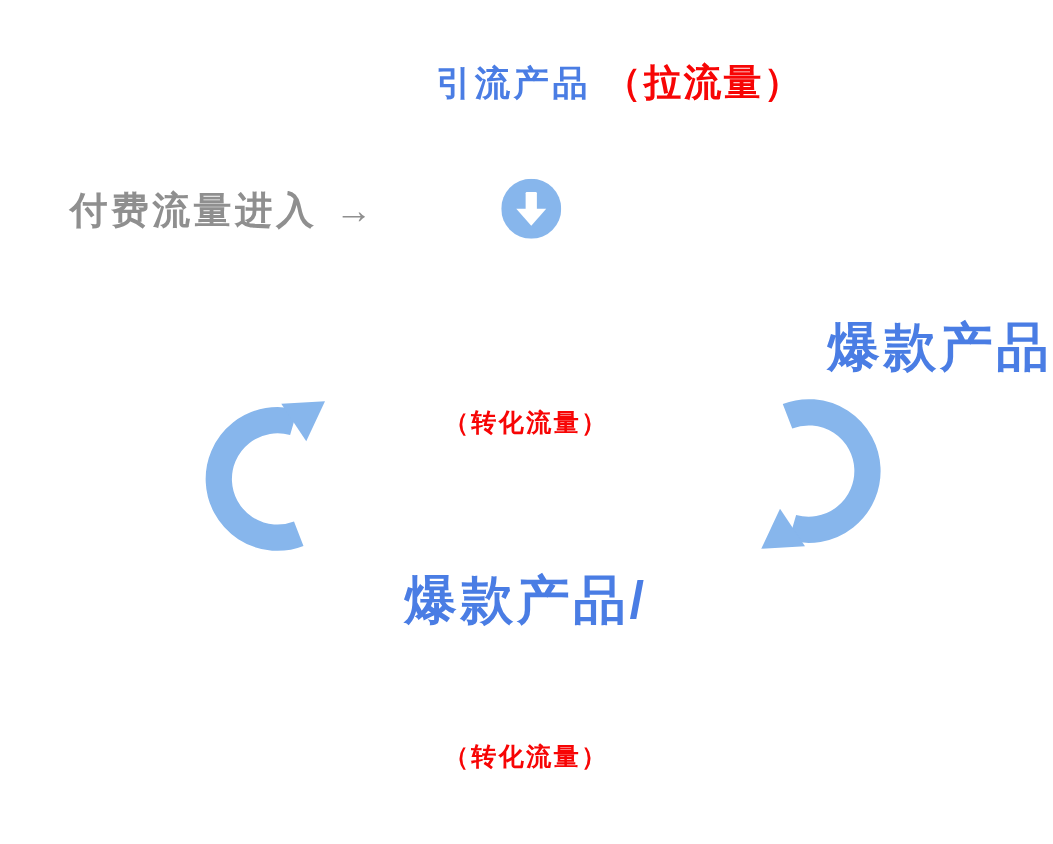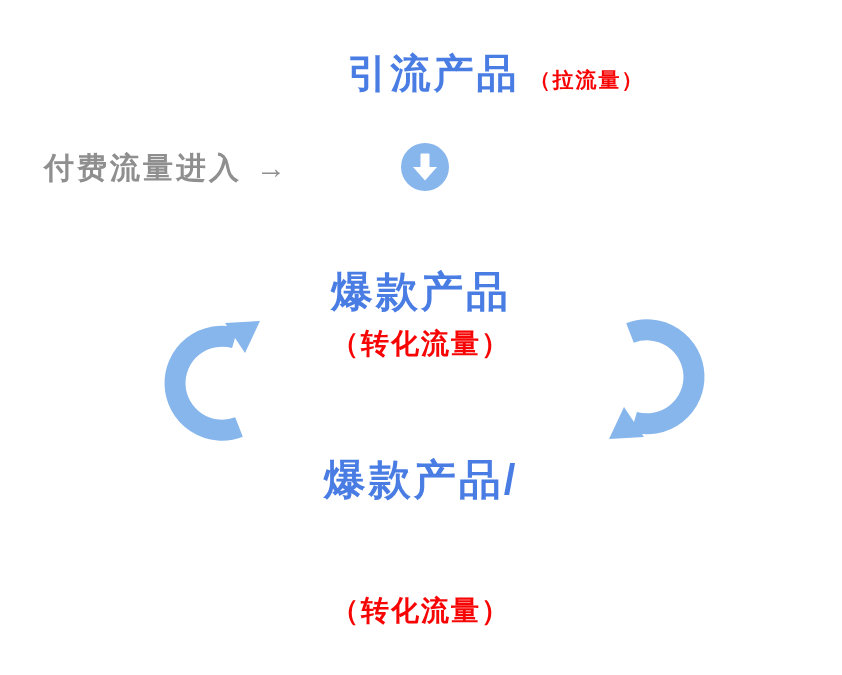--- a/index.html
+++ b/index.html
@@ -23,30 +23,30 @@
     text-align: center;
     white-space: nowrap;
   }
   .title-blue {
     color: var(--title-blue, #4a7de4);
     font-size: 42px;
     letter-spacing: 3px;
   }
   .note-red {
     color: var(--accent-red, #f70505);
-    font-size: 28px;
+    font-size: 20px;
     letter-spacing: 2px;
   }
   .top-row { top: 46px; padding-left: 150px; }
-  .top-row .title-blue { font-size: 40px; }
-  .top-row .note-red { font-size: 21px; margin-left: 10px; }
+  .top-row .title-blue { font-size: 28px; }
+  .top-row .note-red { font-size: 30px; margin-left: 10px; }
 
   .paid-row {
     position: absolute;
-    left: 44px;
+    left: 56px;
     top: 148px;
     color: var(--label-gray, #8f8f8f);
     font-size: 30px;
     letter-spacing: 3px;
     white-space: nowrap;
   }
   .paid-row .arrow-glyph {
     margin-left: 14px;
     letter-spacing: 0;
     display: inline-block;
@@ -54,21 +54,21 @@
 
   .down-circle {
     position: absolute;
     left: 401px;
     top: 143px;
     width: 48px;
     height: 48px;
     color: var(--arrow-blue, #87b6ec);
   }
 
-  .mid-title { top: 264px; }
+  .mid-title { top: 250px; text-align: right; }
   .mid-note  { top: 325px; }
   .b-title1  { top: 452px; }
   .b-title2  { top: 513px; }
   .b-note    { top: 592px; }
 
   .cycle {
     position: absolute;
     width: 120px;
     height: 150px;
     color: var(--arrow-blue, #87b6ec);

